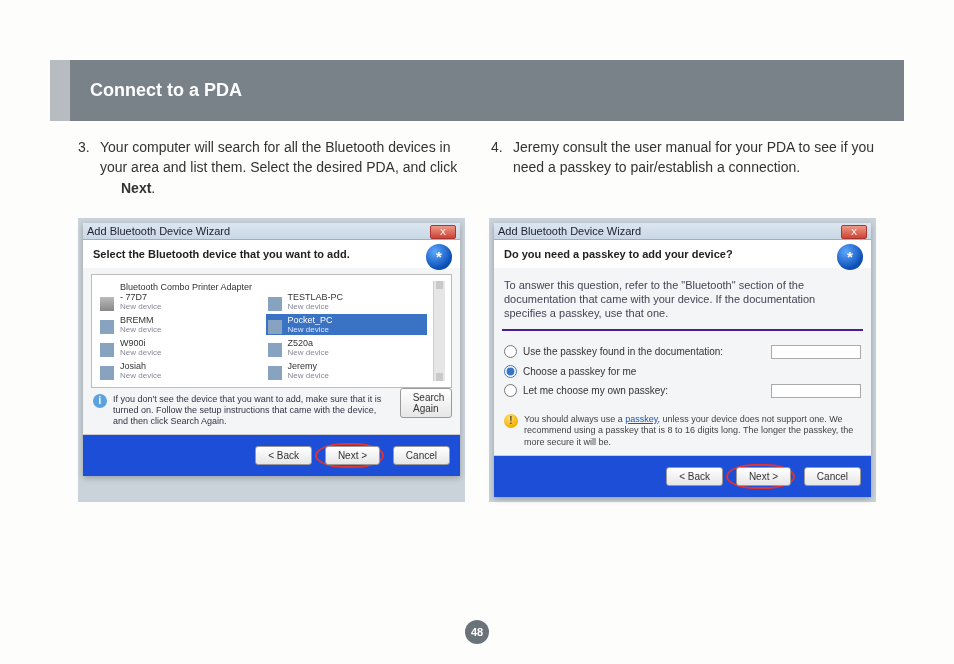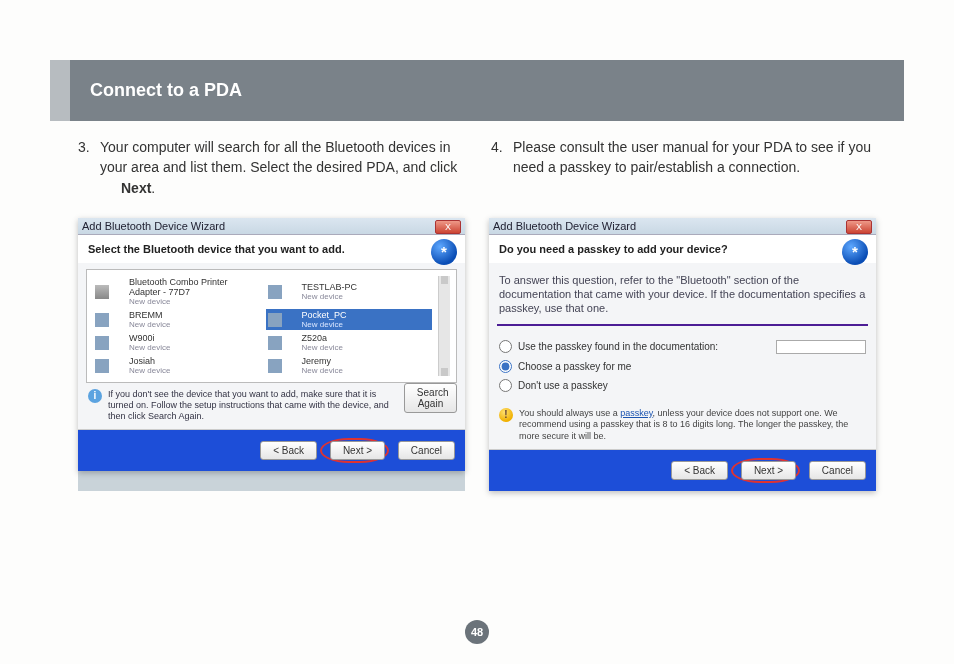--- a/index.html
+++ b/index.html
@@ -38,20 +38,21 @@
   .step-num { min-width: 22px; }
   .step-text b { font-weight: bold; margin-left: 21px; }
   .shots {
     display: flex;
     gap: 24px;
     padding: 10px 28px 0 28px;
   }
   .shot {
     flex: 1;
     background: #c9d3d9;
+    padding: 5px;
     font-size: 10px;
     color: #333;
     position: relative;
     min-height: 260px;
   }
   
   .dlg {
     background: #eef2f6;
     box-shadow: 0 2px 6px rgba(0,0,0,.25);
   }
@@ -150,22 +151,22 @@
   .device-list .scroll::after {
     content:"";
     position:absolute;
     left:2px; right:2px; height:8px;
     background:#c9c9c9;
   }
   .device-list .scroll::before{top:0;}
   .device-list .scroll::after{bottom:0;}
   .dev {
     display: flex;
-    gap: 20px;
-    align-items: center;
+    gap: 6px;
+    align-items: flex-end;
     padding: 1px 2px;
   }
   .dev.selected {
     background: #3a72c4;
     color: #fff;
   }
   .dev .dicon {
     width: 14px; height: 14px;
     background: #88a3c0;
     flex: 0 0 14px;
@@ -252,21 +253,21 @@
 
   <div class="columns">
     <div class="col">
       <div class="step-num">3.</div>
       <div class="step-text">
         <span>Your computer will search for all the Bluetooth devices in your area and list them. Select the desired PDA, and click </span><b>Next</b><span>.</span>
       </div>
     </div>
     <div class="col">
       <div class="step-num">4.</div>
-      <div class="step-text">Please consult the user manual for your PDA to see if you need a passkey to pair/establish a connection.</div>
+      <div class="step-text">Jeremy consult the user manual for your PDA to see if you need a passkey to pair/establish a connection.</div>
     </div>
   </div>
 
   <div class="shots">
 
     <div class="shot">
       <div class="dlg">
         <div class="dlg-titlebar">
           <span>Add Bluetooth Device Wizard</span>
           <div class="dlg-close">X</div>
@@ -368,21 +369,22 @@
                 <input type="radio" name="pk" style="">
                 <span>Use the passkey found in the documentation:</span>
                 <div class="tbox"></div>
               </label>
               <label class="opt">
                 <input type="radio" name="pk" checked="" style="">
                 <span>Choose a passkey for me</span>
               </label>
               <label class="opt">
                 <input type="radio" name="pk" style="">
-                <span>Don't use a passkey</span>
+                <span>Let me choose my own passkey:</span>
+                <div class="tbox"></div>
               </label>
             </div>
           <div class="warn">
             <div class="w">!</div>
             <div>
               <span>You should always use a </span><span class="link">passkey</span><span>, unless your device does not support one. We recommend using a passkey that is 8 to 16 digits long. The longer the passkey, the more secure it will be.</span>
             </div>
           </div>
         </div>
         <div class="dlg-footer">

